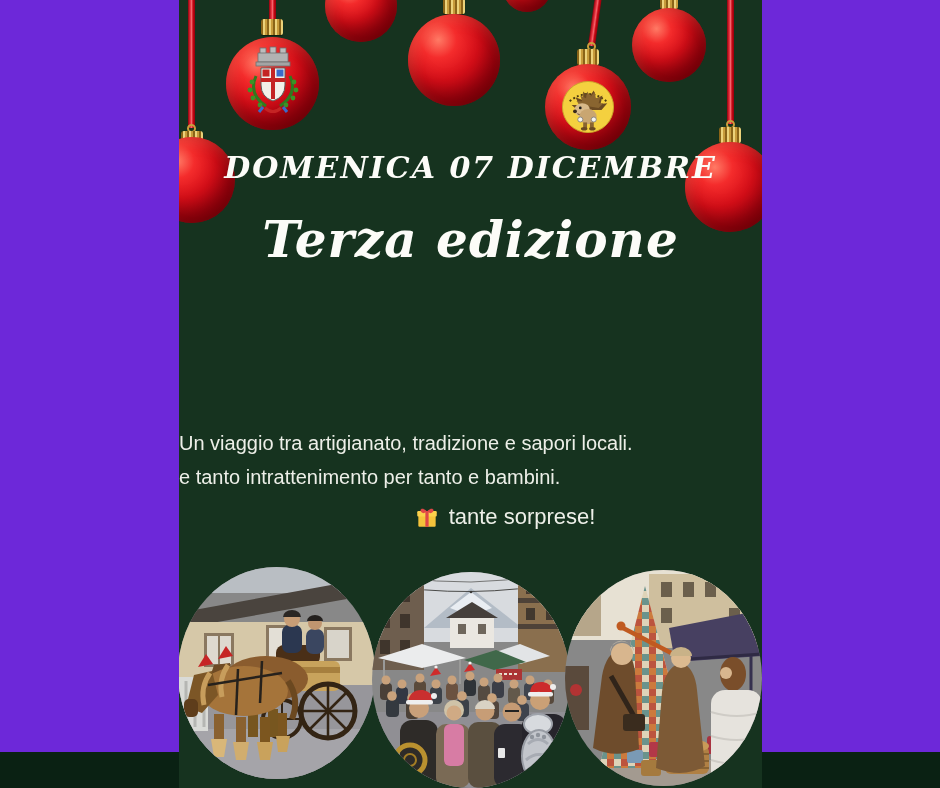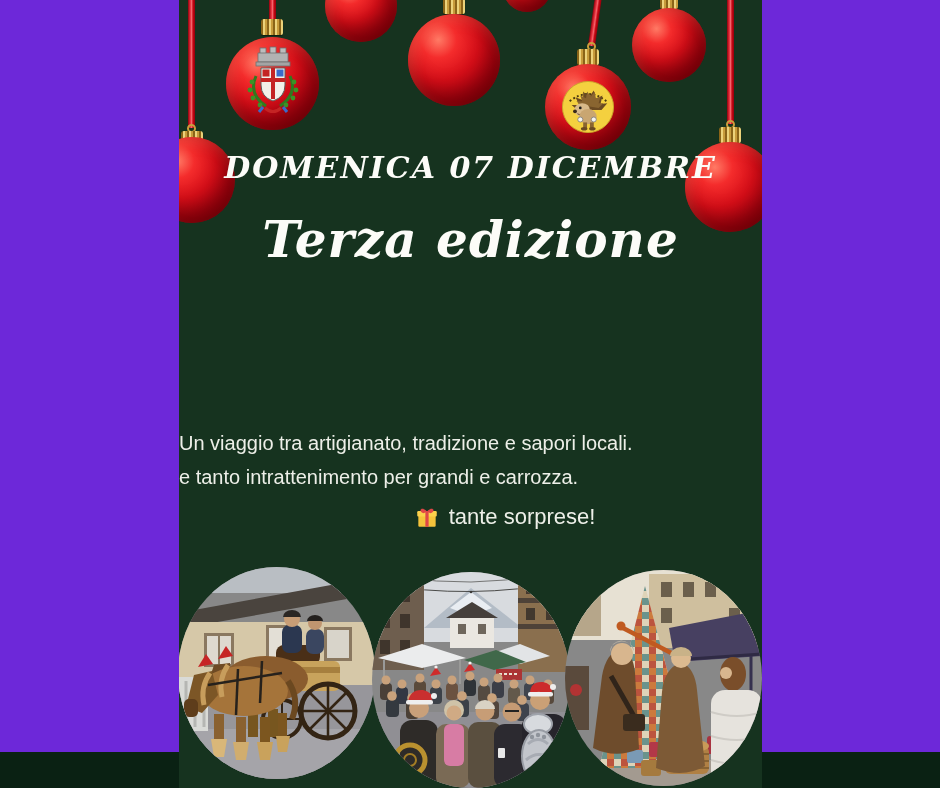--- a/index.html
+++ b/index.html
@@ -128,21 +128,21 @@
   </div>
 
   <div class="date-title">DOMENICA 07 DICEMBRE</div>
 
   <div class="main-title">
     <div>Terza edizione</div>
   </div>
 
   <div class="body-text">
     <div>Un viaggio tra artigianato, tradizione e sapori locali.</div>
-    <div>e tanto intrattenimento per grandi e carrozza.</div>
+    <div>e tanto intrattenimento per tanto e bambini.</div>
   </div>
 
   <div class="surprise">
     <svg class="gicon" viewBox="0 0 24 24">
       <rect x="4" y="10" width="16" height="11" rx="1" fill="#f5c33b"></rect>
       <rect x="3" y="6.5" width="18" height="5" rx="1" fill="#fbd14b"></rect>
       <rect x="10.5" y="6.5" width="3" height="14.5" fill="#e04747"></rect>
       <path d="M12,7 C7,1 3,7 9,8.5 Z" fill="#e04747"></path>
       <path d="M12,7 C17,1 21,7 15,8.5 Z" fill="#e04747"></path>
     </svg><span>tante sorprese!</span>

